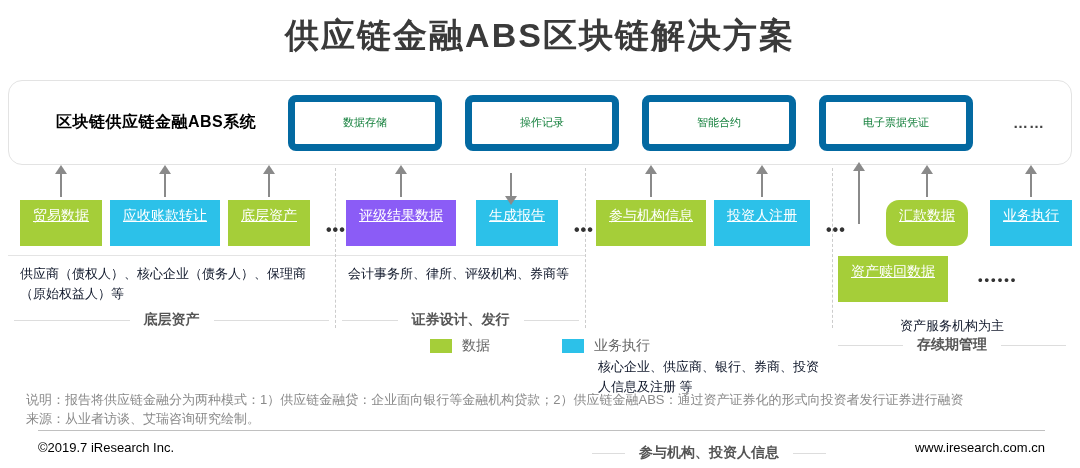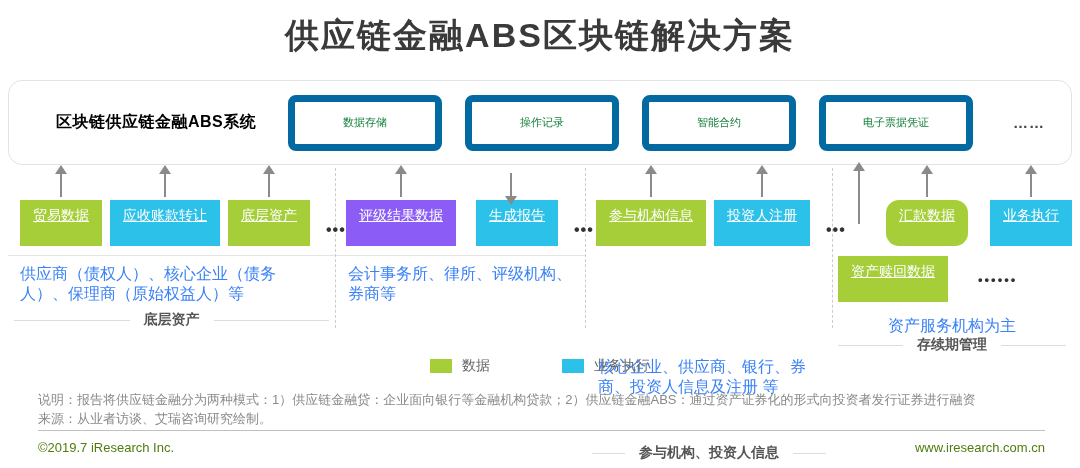--- a/index.html
+++ b/index.html
@@ -43,39 +43,39 @@
     content:"";position:absolute;bottom:-8px;left:-5px;
     border-left:6px solid transparent;border-right:6px solid transparent;border-top:9px solid #8a8a8a;
   }
   .arrow.long{position:absolute;left:26px;top:5px;height:54px;margin:0}
   .tag{
     height:46px;line-height:30px;padding:0 13px;color:#fff;font-size:14px;white-space:nowrap;text-decoration:underline;
   }
   .dots{align-self:flex-end;margin-bottom:7px;margin-left:8px;font-weight:bold;color:#333;font-size:16px;letter-spacing:1px}
   .dots6{align-self:center;margin:0;font-size:13px;letter-spacing:2px}
   .sep{height:1px;background:#e4e4e4;margin-top:9px}
-  .desc{padding:8px 12px 0;font-size:16px;line-height:20px;color:#3b82f6}
+  .desc{padding:8px 12px 0;font-size:13px;line-height:20px;color:#0f172a}
   .col4 .row1{margin-left:54px;gap:22px}
   .row2{display:flex;align-items:flex-start;margin:10px 0 0 6px;gap:30px}
   .col4 .sep{margin-left:6px;margin-top:6px}
   .col4 .desc{text-align:center}
   .seclabel{
     margin-top:auto;display:flex;align-items:center;gap:14px;
     font-size:14px;font-weight:bold;color:#555;padding:0 6px 6px;
   }
   .seclabel::before,.seclabel::after{content:"";flex:1;height:1px;background:#ddd}
   
-  .legend{position:absolute;top:357px;left:0;right:0;display:flex;justify-content:center;gap:72px;align-items:center}
+  .legend{position:absolute;top:337px;left:0;right:0;display:flex;justify-content:center;gap:72px;align-items:center}
   .legend-item{display:flex;align-items:center;gap:10px;font-size:14px;color:#666}
   .swatch{width:22px;height:14px;display:inline-block}
   
-  .notes{position:absolute;left:38px;top:390px;width:1005px;font-size:13px;color:#8a8a8a;line-height:19px}
+  .notes{position:absolute;left:26px;top:390px;width:1005px;font-size:13px;color:#8a8a8a;line-height:19px}
   .footer{
     position:absolute;left:38px;top:430px;width:1007px;border-top:1px solid #c0c0c0;
-    padding-top:9px;display:flex;justify-content:space-between;font-size:13px;color:#4d7c0f;
+    padding-top:9px;display:flex;justify-content:space-between;font-size:13px;color:#000000;
   }
 </style>
 </head>
 <body>
 
 <div class="title">供应链金融ABS区块链解决方案</div>
 
 <div class="panel">
   <div class="panel-title">区块链供应链金融ABS系统</div>
   <div class="modules">
@@ -122,20 +122,23 @@
           <div class="tag" style="background: #8b5cf6;">评级结果数据</div>
         </div>
         <div class="tagwrap">
           <div class="arrow down"></div>
           <div class="tag" style="background: rgb(44, 193, 233); margin-left: 12px;">生成报告</div>
         </div>
         <div class="dots">•••</div>
       </div>
       <div class="sep"></div>
       <div class="desc">会计事务所、律所、评级机构、券商等</div>
+      <div class="seclabel">
+        <span>证券设计、发行</span>
+      </div>
     </div>
     <div class="col" style="left: 586px; width: 246px; gap: 47px;">
       <div class="tagrow" style="padding-left: 10px; gap: 8px;">
         <div class="tagwrap">
           <div class="arrow up"></div>
           <div class="tag" style="background: rgb(165, 206, 57);">参与机构信息</div>
         </div>
         <div class="tagwrap">
           <div class="arrow up"></div>
           <div class="tag" style="background: rgb(44, 193, 233);">投资人注册</div>

